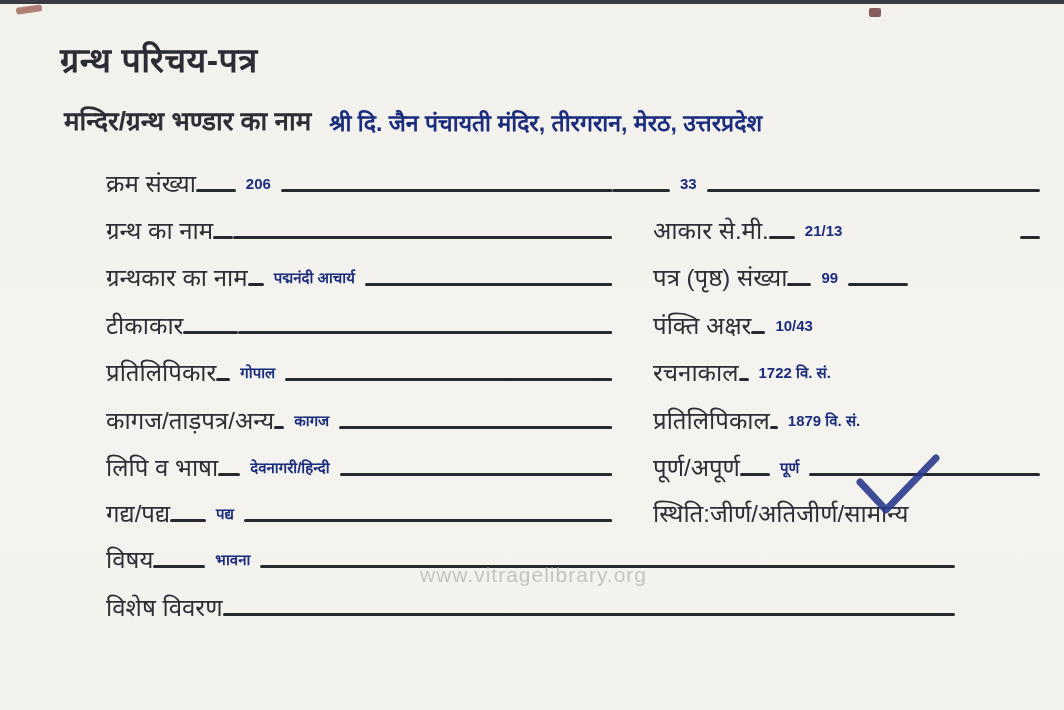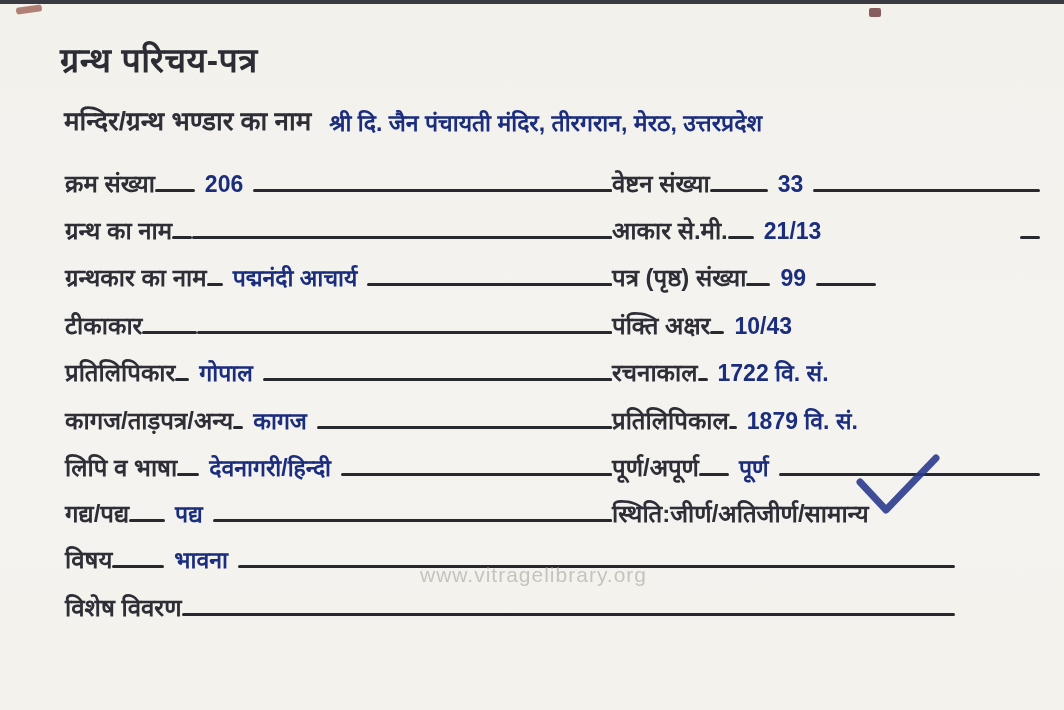--- a/index.html
+++ b/index.html
@@ -30,22 +30,22 @@
   }
   #header-row .hlbl{font-size:26px;font-weight:bold;color:#2e2e37;}
   #header-row .hval{font-size:23px;font-weight:bold;color:#1b2d7d;}
 
   .band{position:absolute;left:65px;width:975px;height:42px;}
   .half{position:absolute;top:0;display:flex;align-items:flex-end;}
   .half.left{left:0;width:547px;}
   .half.right{left:533px;width:442px;}
   .half.full{left:0;width:890px;}
 
-  .lbl{font-size:24px;font-weight:bold;color:#2e2e37;white-space:nowrap;line-height:40px;}
-  .val{font-size:23px;font-weight:bold;color:#1b2d7d;white-space:nowrap;line-height:40px;padding:0 10px;}
+  .lbl{font-size:24px;font-weight:normal;color:#2e2e37;white-space:nowrap;line-height:40px;margin-left:41px;}
+  .val{font-size:15px;font-weight:bold;color:#1b2d7d;white-space:nowrap;line-height:40px;padding:0 10px;}
   .rule{border-bottom:3px solid #28282f;margin-bottom:12px;height:0;border-radius:2px;}
   .rule.tail{flex:1 1 auto;}
 
   #watermark{
     position:absolute;top:563px;left:420px;
     font-size:21px;letter-spacing:1px;color:rgba(158,156,148,.55);
   }
   #check{
     position:absolute;top:452px;left:852px;width:92px;height:66px;
   }
@@ -67,21 +67,20 @@
 
   <div class="band" style="top:164px">
     <div class="half left">
       <span class="lbl">क्रम संख्या</span>
       <span class="rule" style="flex:0 0 40px"></span>
       <span class="val">206</span>
       <span class="rule tail"></span>
     </div>
     <div class="half right">
       <span class="rule" style="flex:0 0 14px"></span>
-      <span class="lbl">वेष्टन संख्या</span>
       <span class="rule" style="flex:0 0 58px"></span>
       <span class="val">33</span>
       <span class="rule tail"></span>
     </div>
   </div>
 
   <div class="band" style="top:211px">
     <div class="half left">
       <span class="lbl">ग्रन्थ का नाम</span>
       <span class="rule" style="flex:0 0 20px"></span>

